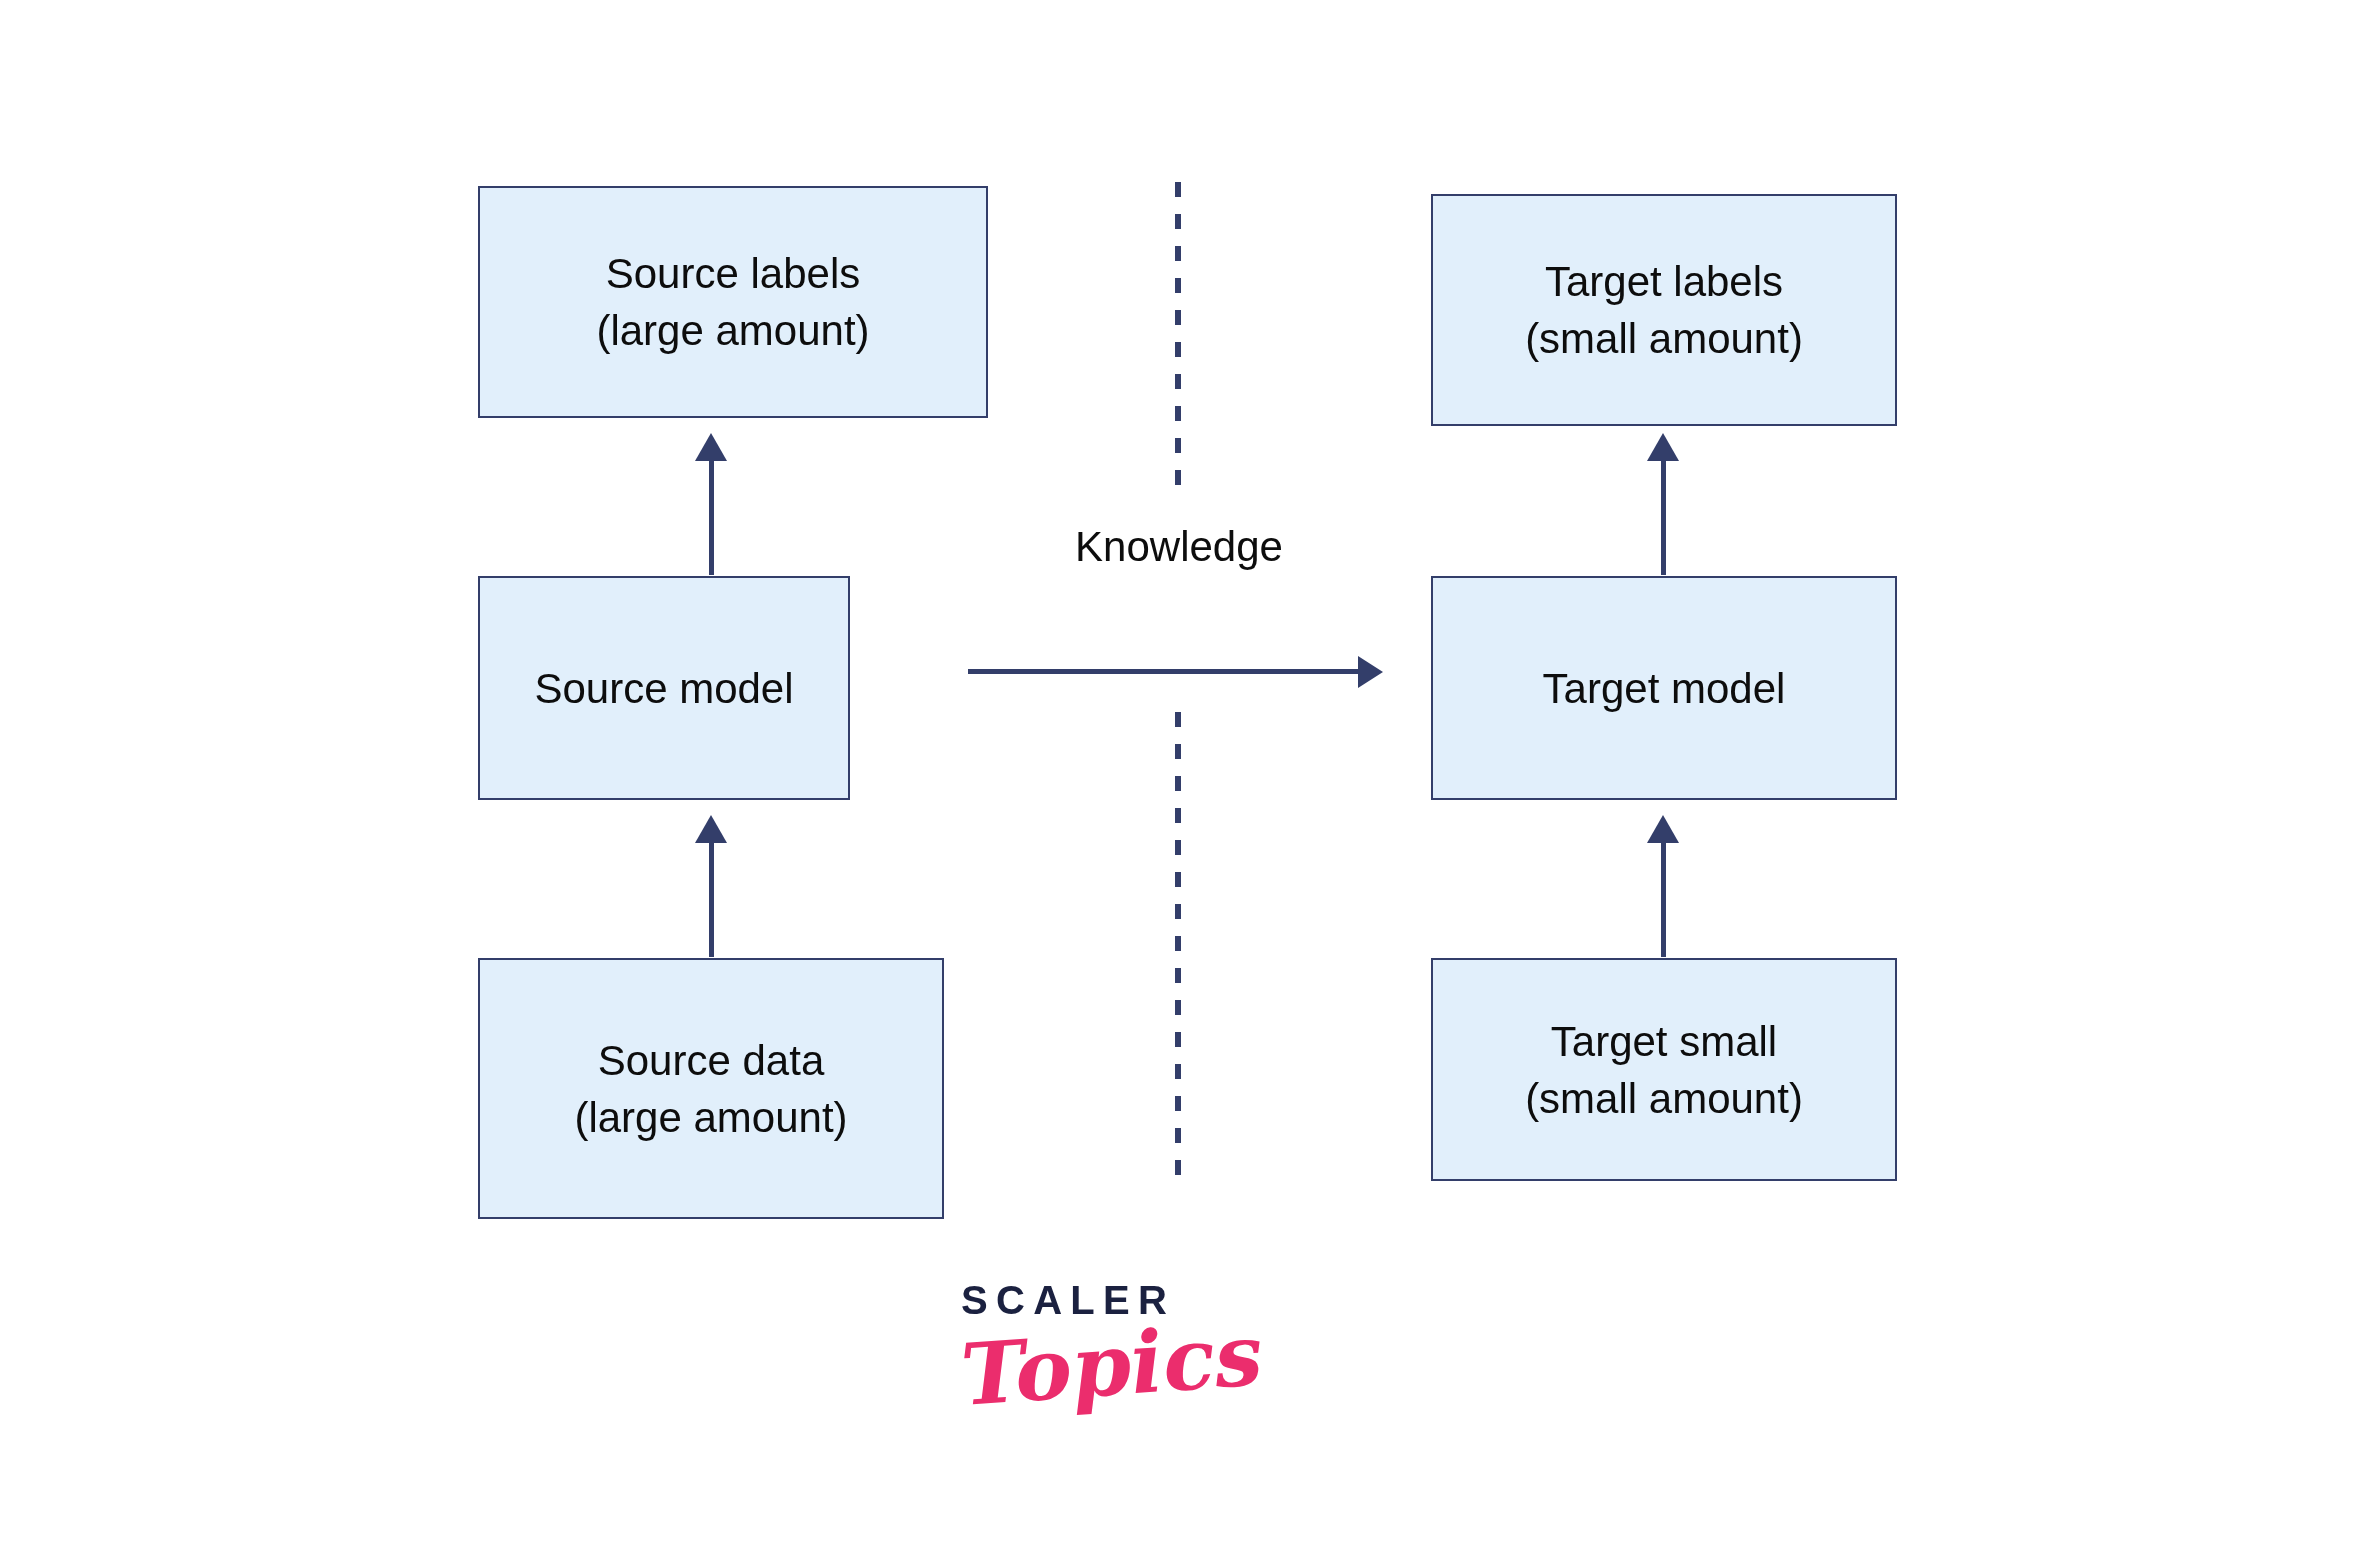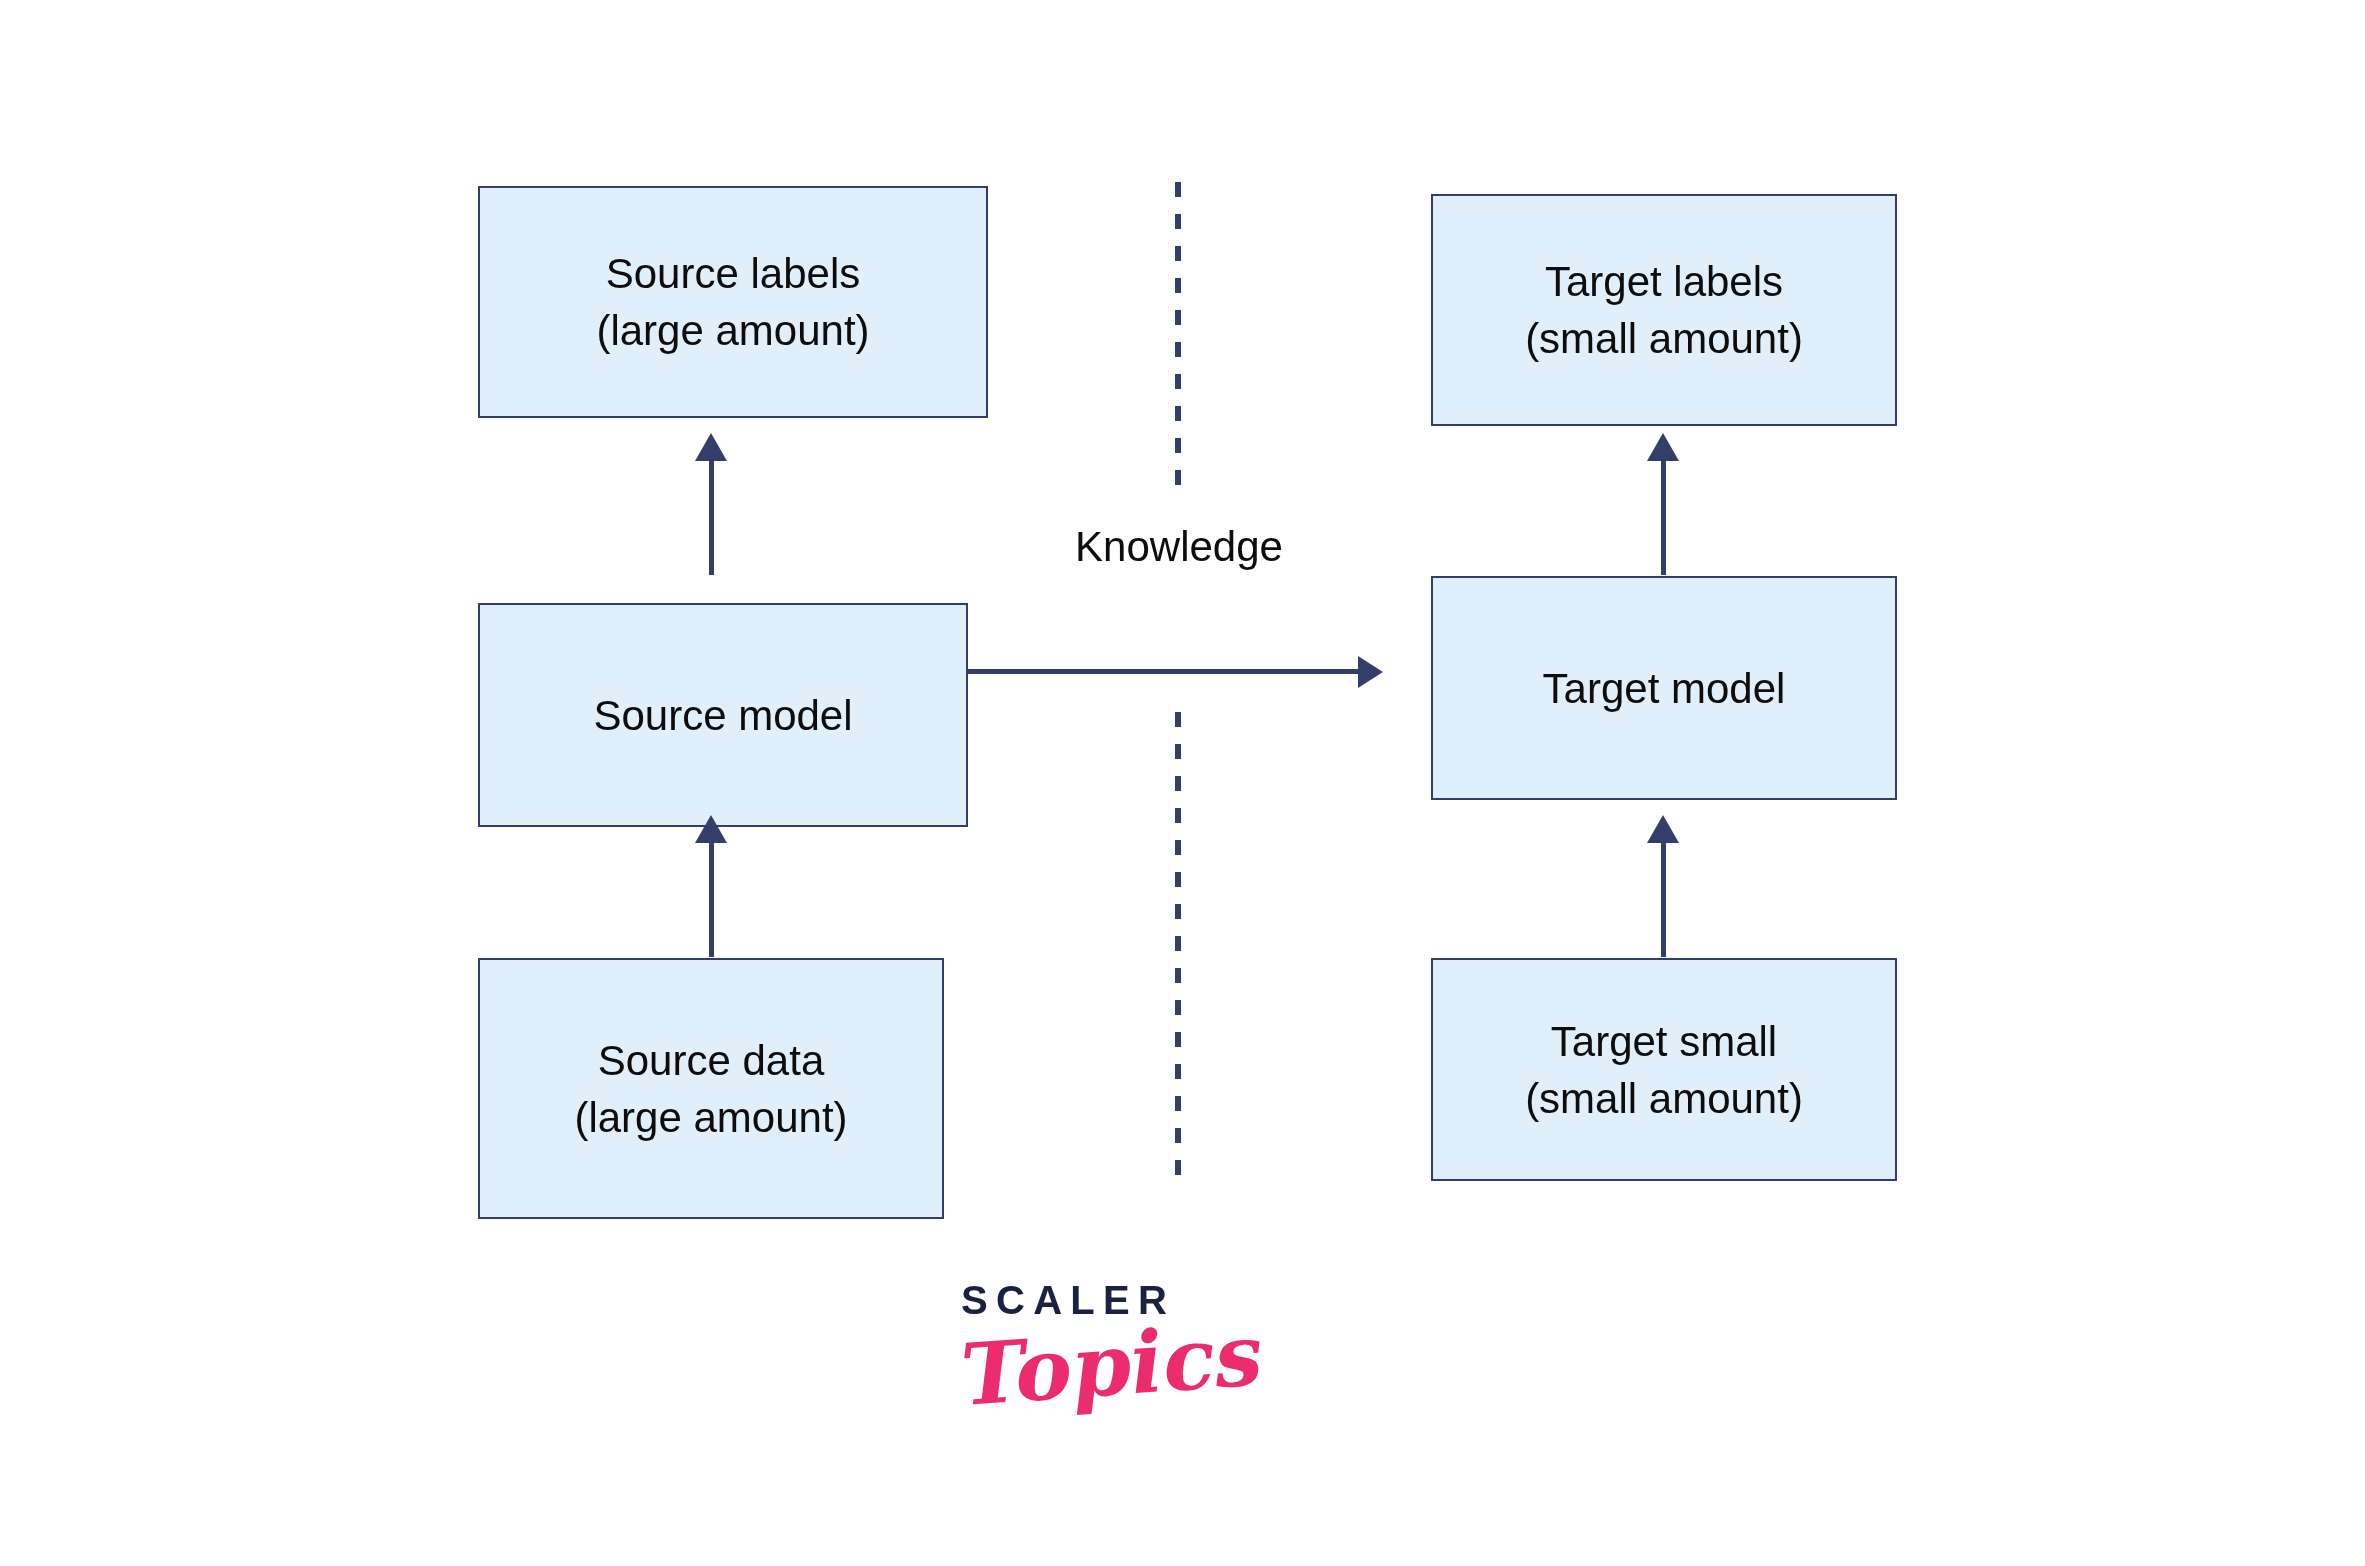--- a/index.html
+++ b/index.html
@@ -97,21 +97,21 @@
 </head>
 <body>
 
 <div id="canvas">
 
   <div class="box" style="left:478px;top:186px;width:510px;height:232px">
     <span class="line">Source labels</span>
     <span class="line">(large amount)</span>
   </div>
 
-  <div class="box" style="left:478px;top:603px;width:490px;height:224px">
+  <div class="box" style="left:478px;top:576px;width:372px;height:224px">
     <span class="line">Source model</span>
   </div>
 
   <div class="box" style="left:478px;top:958px;width:466px;height:261px">
     <span class="line">Source data</span>
     <span class="line">(large amount)</span>
   </div>
 
   <div class="box" style="left:1431px;top:194px;width:466px;height:232px">
     <span class="line">Target labels</span>

